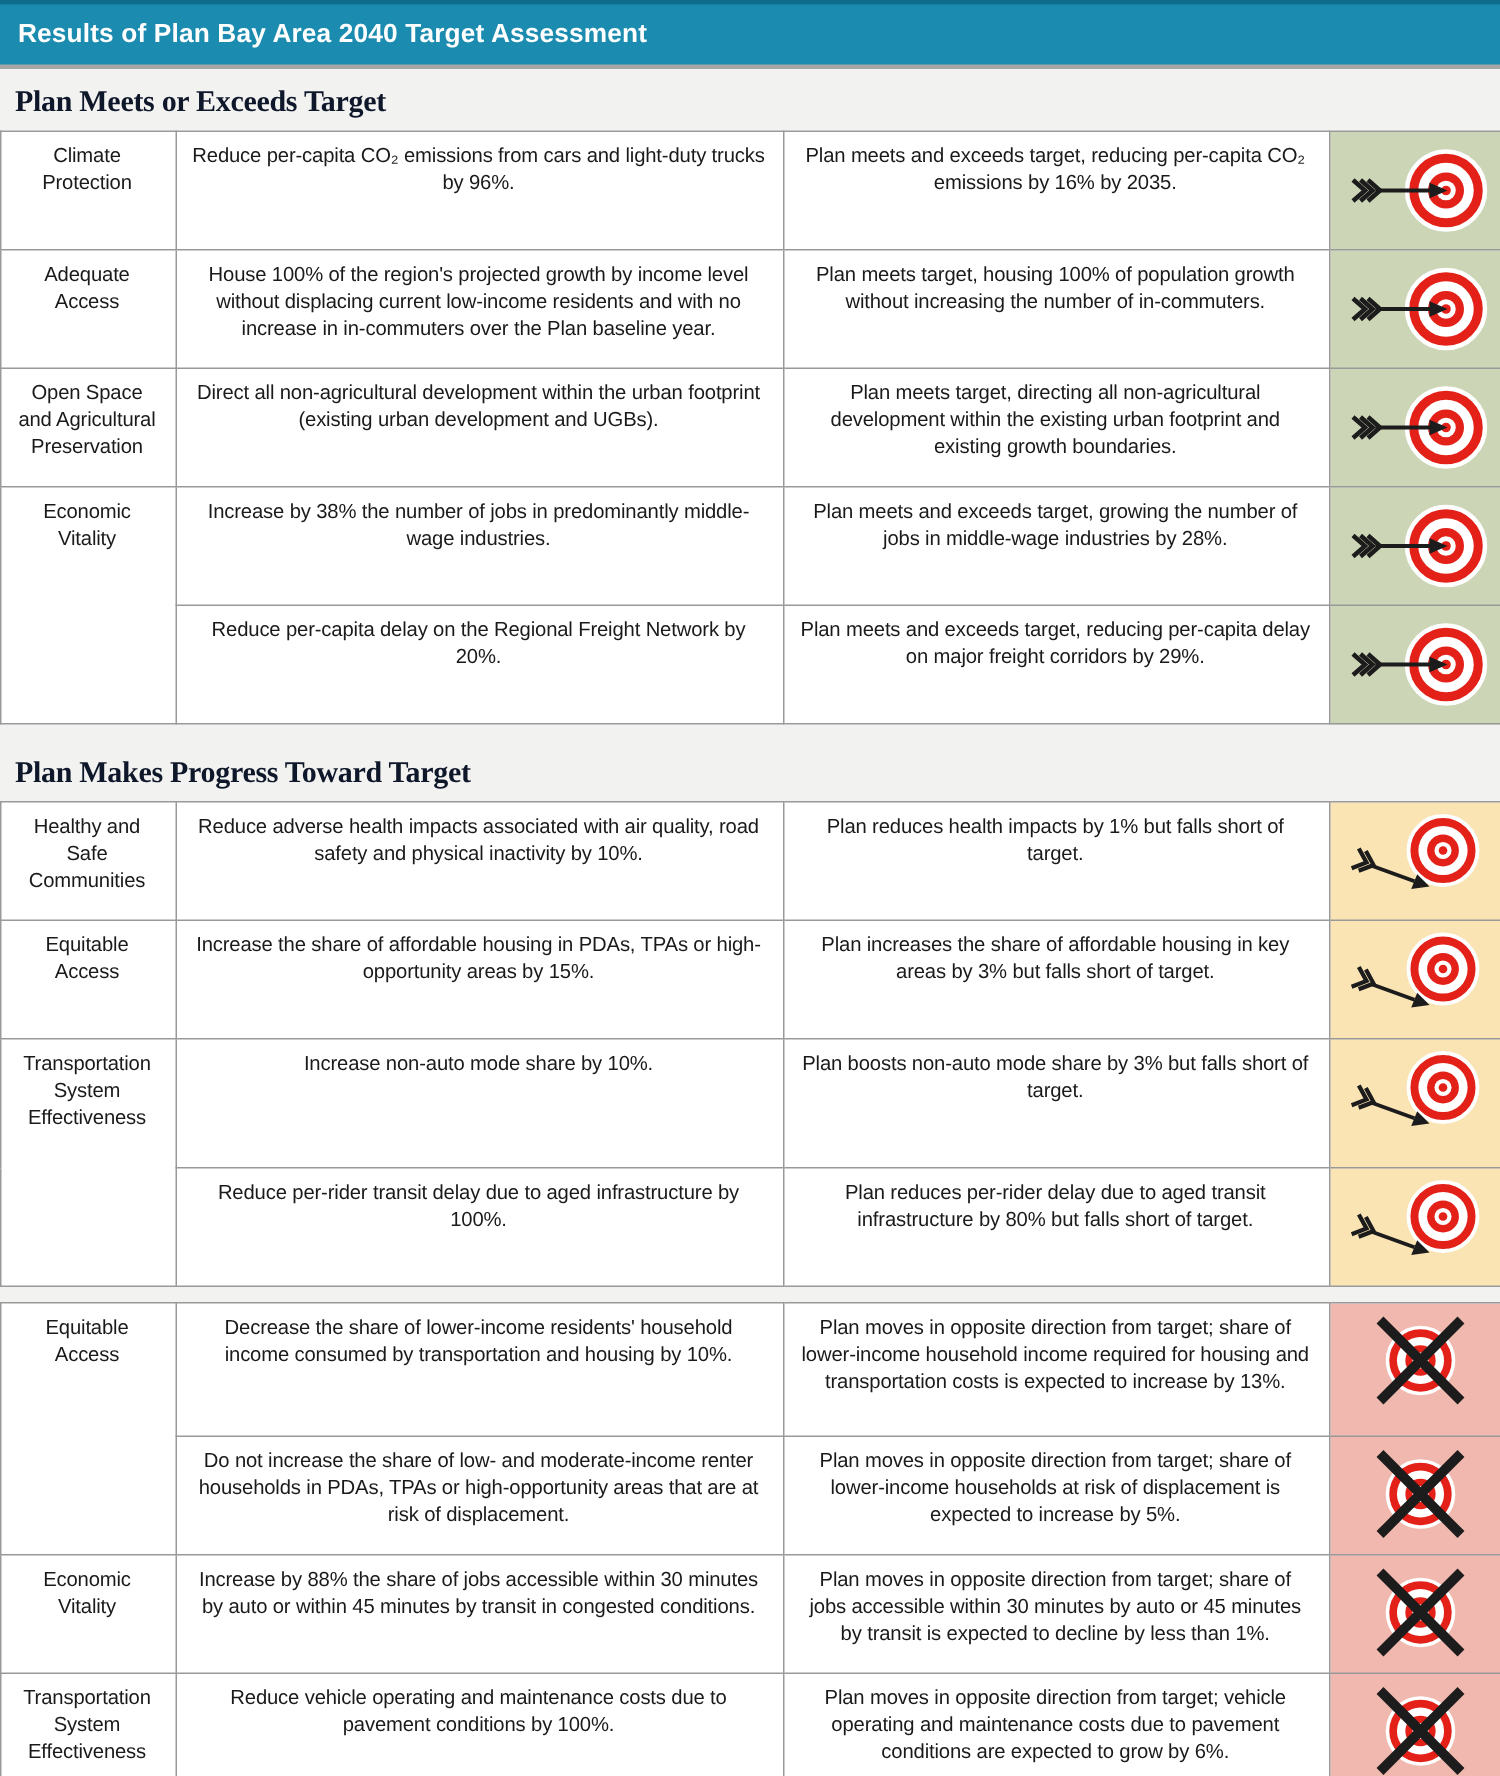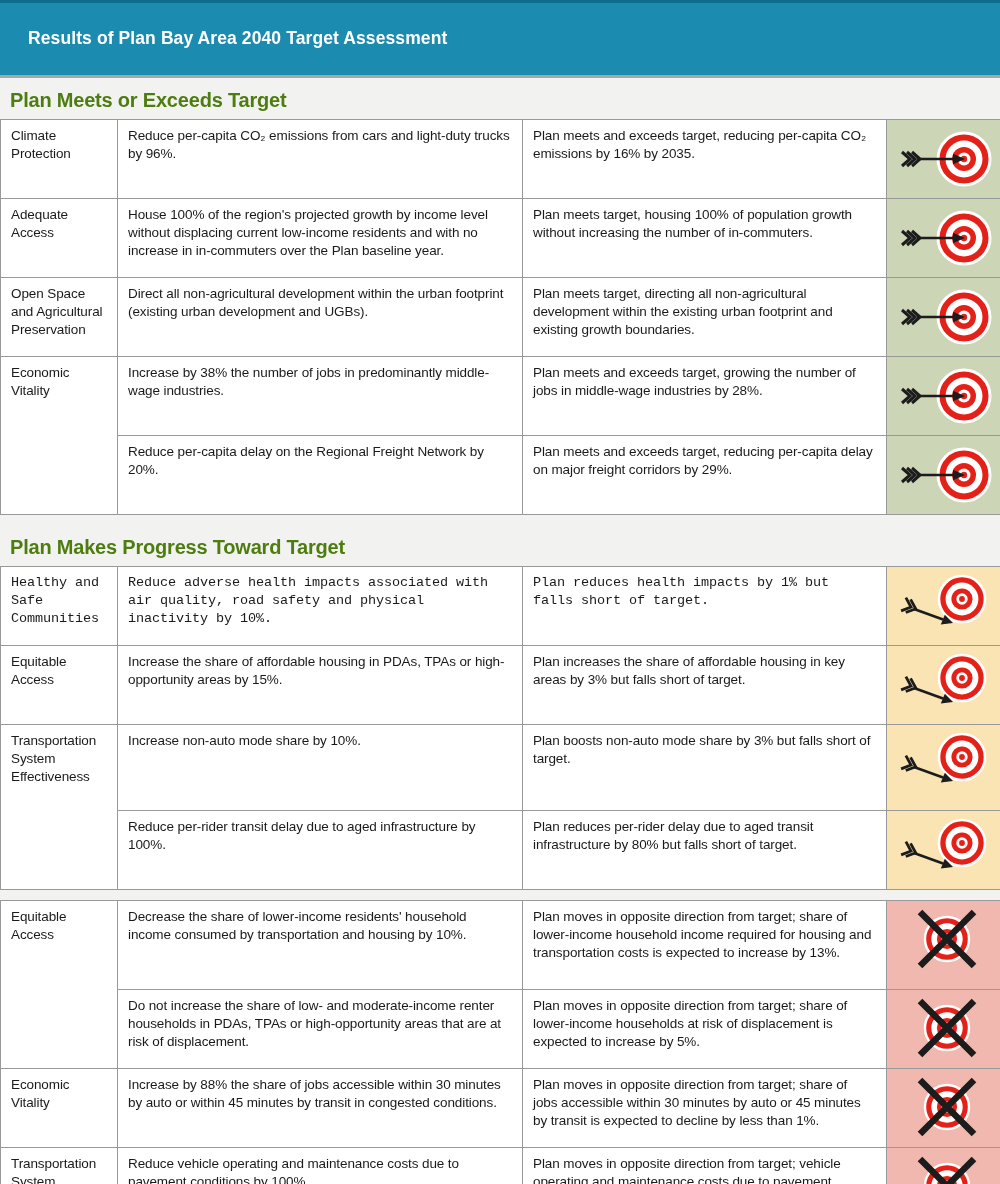--- a/index.html
+++ b/index.html
@@ -13,43 +13,45 @@
   .page{width:1000px;}
 
   
   .title-bar{
     background:#1b8caf;
     border-top:3px solid #0e6d8c;
     border-bottom:3px solid #a6a6a6;
     padding:9px 12px 10px 12px;
   }
   .title-bar h1{
-    margin:16px;
+    margin:0;
     font-size:17.5px;
     font-weight:bold;
     color:#ffffff;
     letter-spacing:.1px;
   }
 
   
   .section-heading{
     margin:0;
     padding:11px 10px 7px 10px;
     font-size:20px;
     font-weight:bold;
-    color:#4d7c0f;
+    color:#0f172a;
     letter-spacing:-.2px;
+    font-family:Liberation Serif, serif;
   }
 
   
   table.assessment{
     width:1000px;
     border-collapse:collapse;
     table-layout:fixed;
     background:#ffffff;
+    text-align:center;
   }
   table.assessment td{
     border:1px solid #999999;
     vertical-align:top;
     padding:7px 12px 7px 10px;
     font-size:13.5px;
     line-height:1.32;
     letter-spacing:-.1px;
   }
   col.c-cat{width:117px;}
@@ -63,21 +65,21 @@
     text-align:center;
   }
   .bg-meets{background:#ccd5b5;}
   .bg-progress{background:#fbe4b4;}
   .bg-opposite{background:#f0b8ae;}
 
   .tgt-svg{width:100px;height:64px;display:block;margin:0 auto;}
 
   
   tr.h58 td{height:58px;} tr.h60 td{height:60px;} tr.h61 td{height:61px;}
-  tr.h62 td{height:62px;font-family:Liberation Mono, monospace;} tr.h63 td{height:63px;} tr.h71 td{height:71px;}
+  tr.h62 td{height:62px;} tr.h63 td{height:63px;} tr.h71 td{height:71px;}
   tr.h74 td{height:74px;}
 
   .gap{height:10px;}
 </style>
 </head>
 <body>
 
 <div class="page">
 
   <header class="title-bar">

